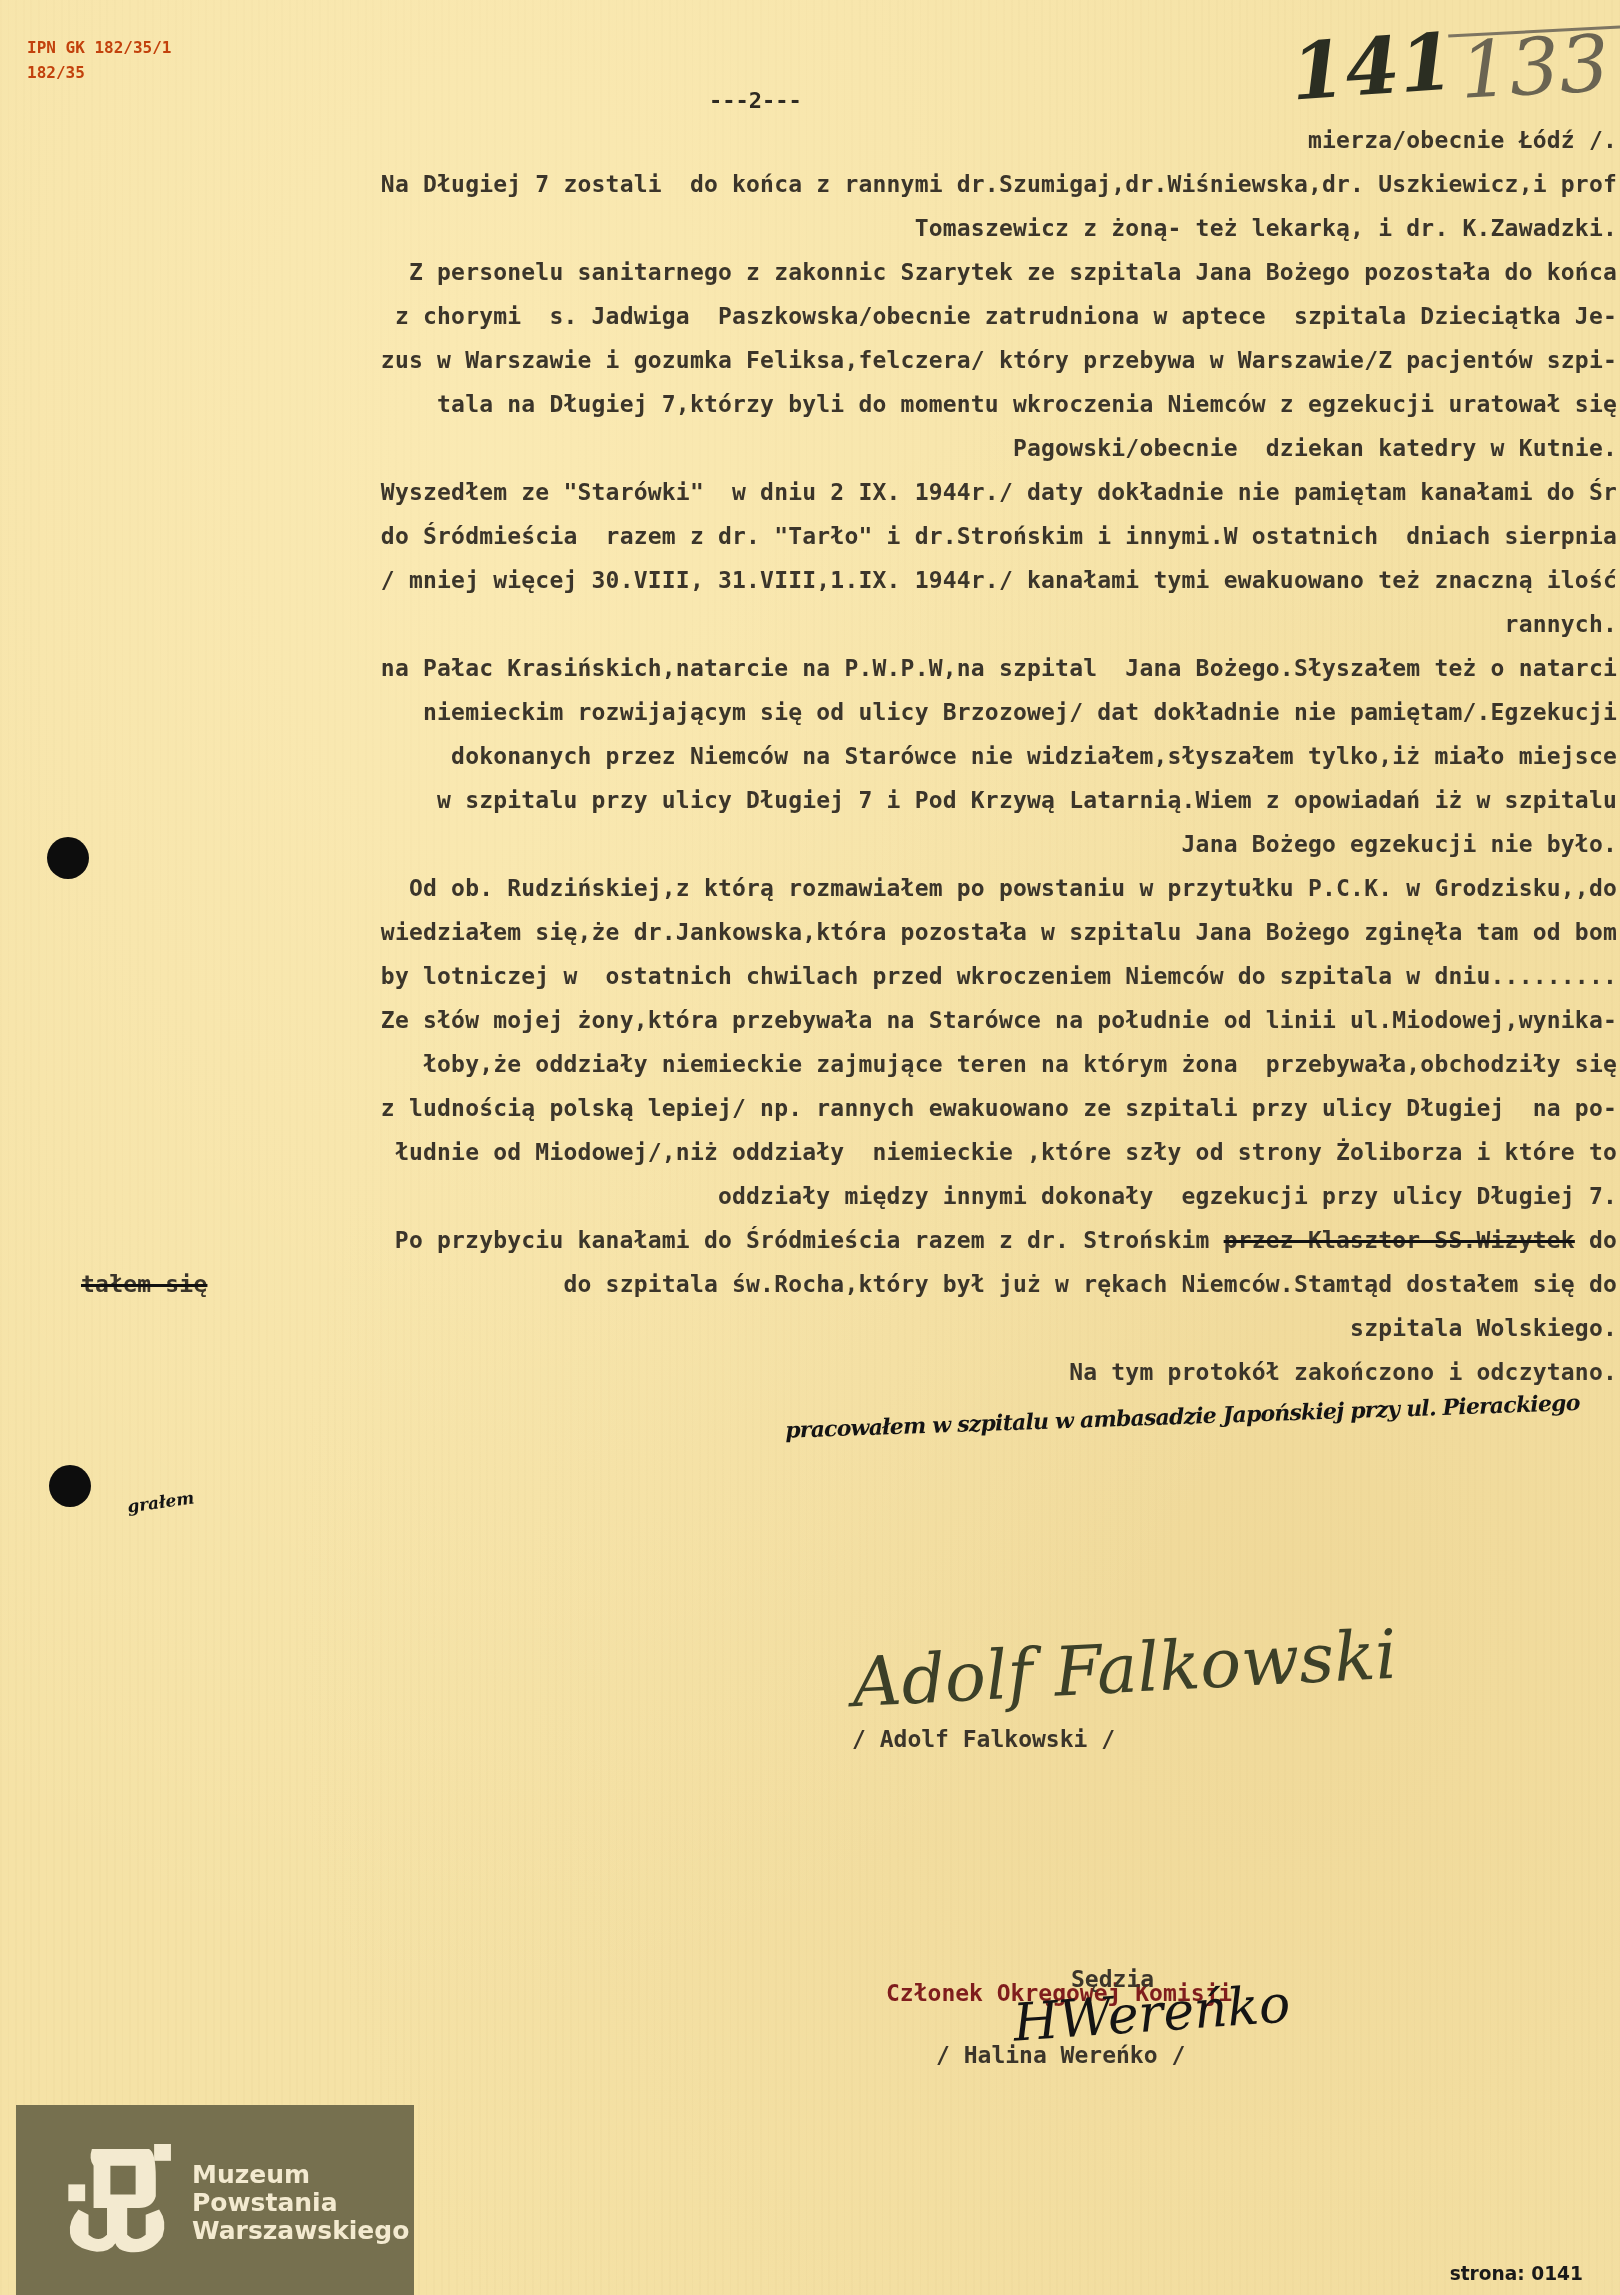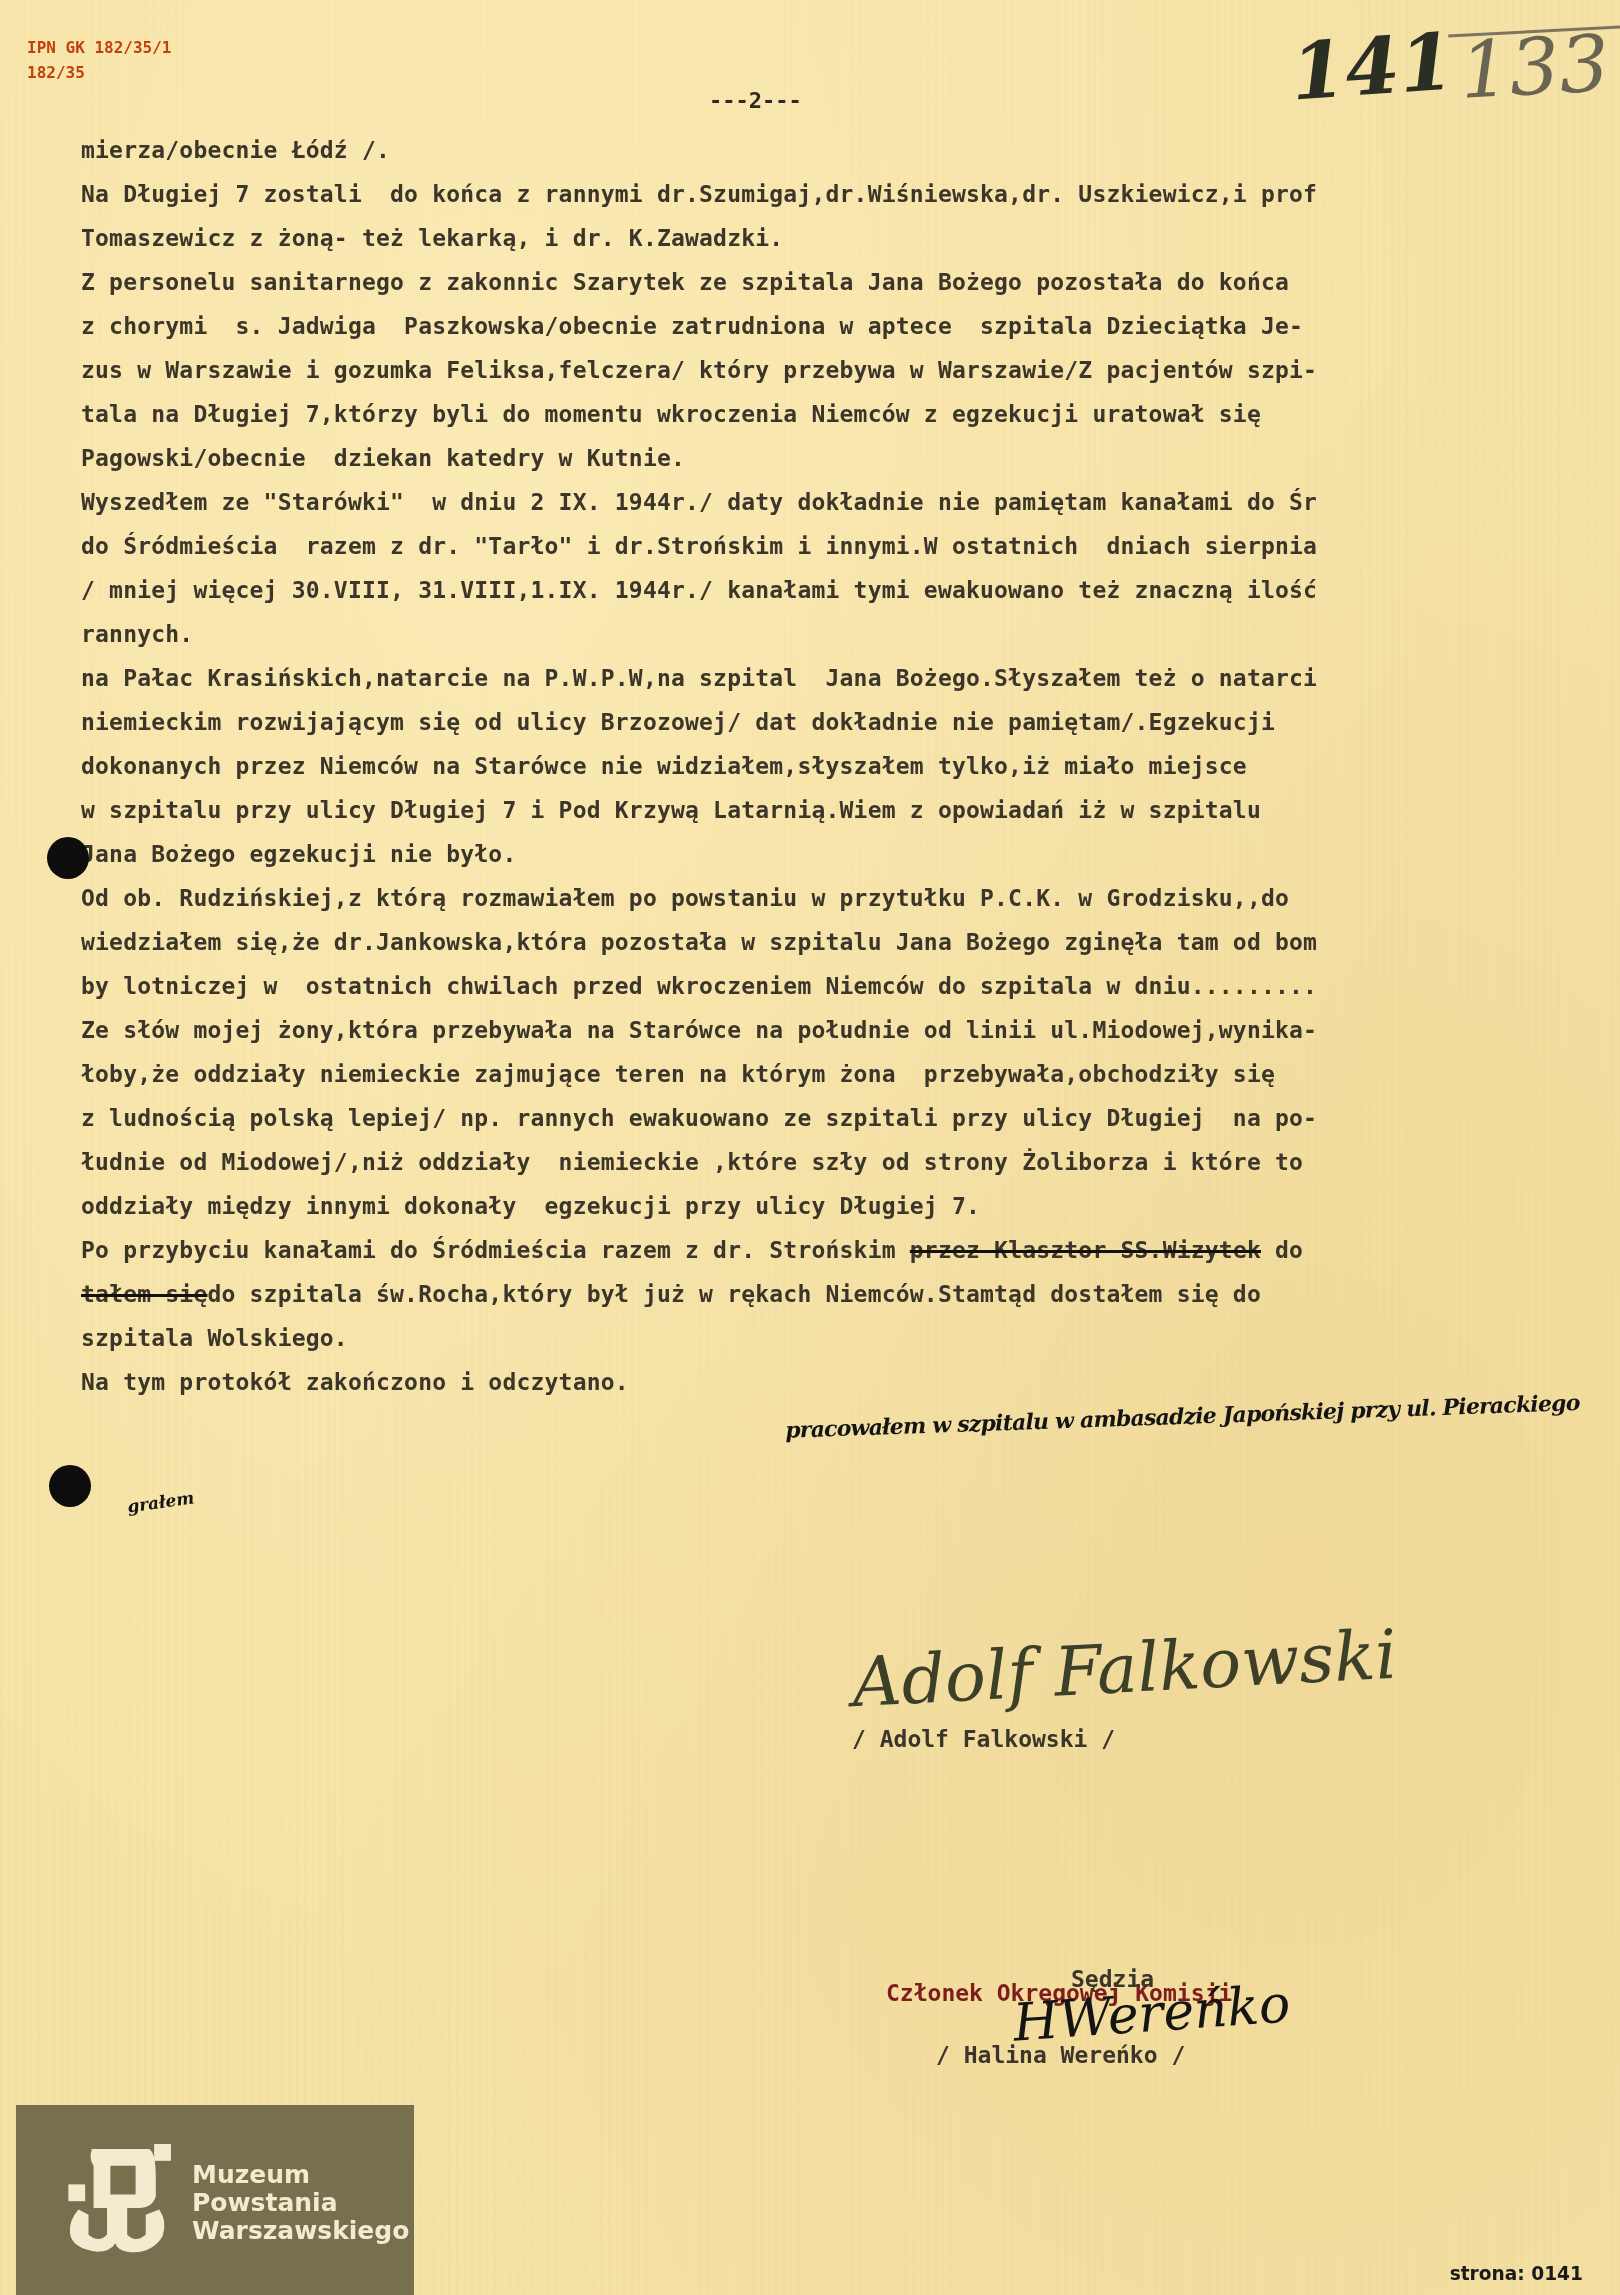--- a/index.html
+++ b/index.html
@@ -26,21 +26,21 @@
   .hand-num.n1 { left:1291px; transform:rotate(-4deg); color:#2b2e22; font-weight:bold; }
   .hand-num.n2 { left:1460px; color:#6a6452; transform:rotate(-3deg); }
   .hand-num.n2::before {
     content:""; position:absolute; left:-10px; right:-25px; top:5px; height:2.5px; background:#7d7562;
   }
   .page-marker {
     position:absolute; left:709px; top:88px;
     font-weight:bold; font-size:22px; color:#2e2a22;
   }
   .body-text {
-    position:absolute; left:81px; top:128px; width:1536px;
+    position:absolute; left:81px; top:118px; width:1536px;text-align:right;
   }
   .line {
     height:44px; line-height:44px;
     font-family:"DejaVu Sans Mono", "Liberation Mono", monospace;
     font-weight:bold; font-size:23px; white-space:pre; overflow:visible;
     color:#3b352a; letter-spacing:0.2px;
   }
   .strike { text-decoration:line-through; text-decoration-thickness:3.4px; text-decoration-color:#111; }
   .handwritten-insert {
     position:absolute; left:785px; top:1403px;

